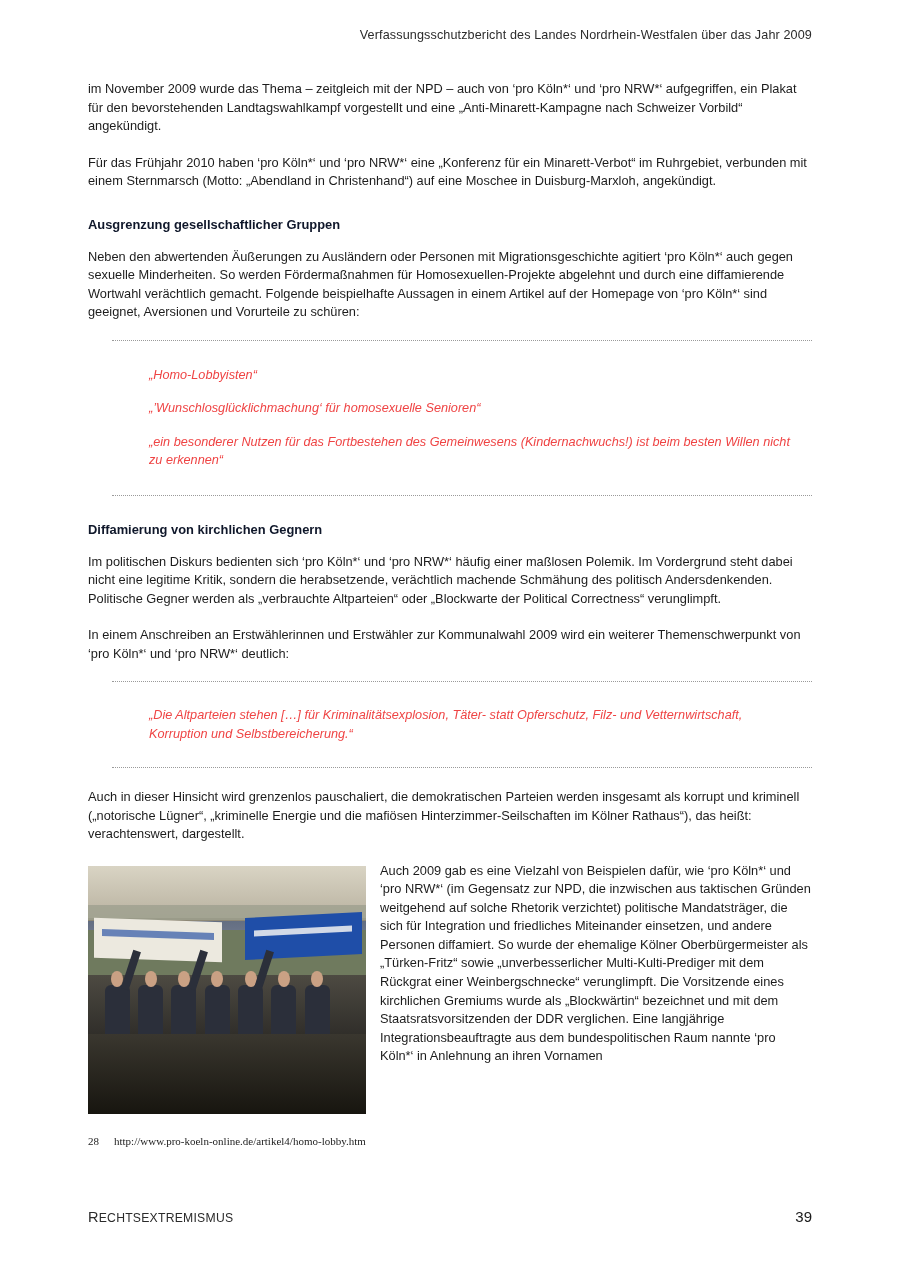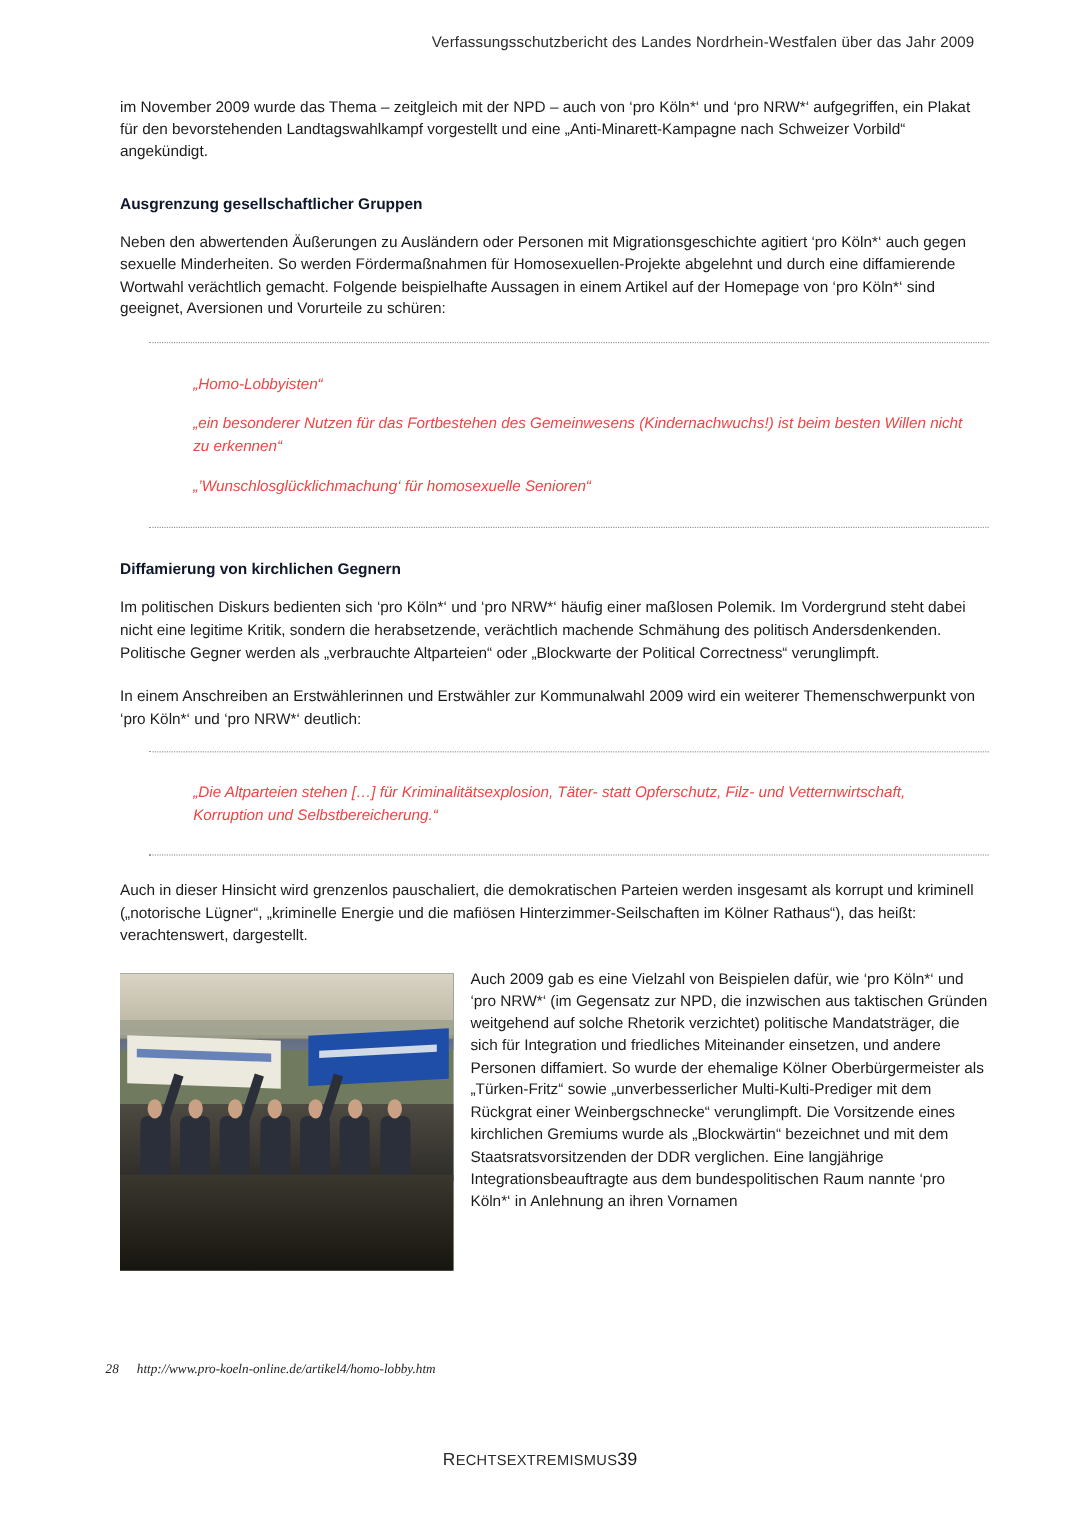--- a/index.html
+++ b/index.html
@@ -27,21 +27,21 @@
     left: 88px;
     right: 88px;
     text-align: right;
     font-size: 12.6px;
     color: #2b2b2b;
     letter-spacing: 0.01em;
   }
   .content {
     position: absolute;
     top: 80px;
-    left: 100px;
+    left: 88px;
     width: 724px;
   }
   p.body {
     font-size: 12.8px;
     line-height: 1.45;
     margin: 0 0 18px 0;
     text-align: left;
     color: #1c1c1c;
   }
   h2.section {
@@ -197,34 +197,33 @@
   .after-wrap {
     clear: both;
   }
   .footnote {
     position: absolute;
     left: 88px;
     top: 1135px;
     width: 724px;
     font-family: "Liberation Serif", serif;
     font-size: 11px;
-    font-style: italic;
     color: #222;
   }
   .footnote .num {
     display: inline-block;
     width: 26px;
   }
   .footer {
     position: absolute;
     left: 88px;
     right: 88px;
     top: 1208px;
     display: flex;
-    justify-content: center;
+    justify-content: space-between;
     align-items: baseline;
   }
   .footer .chapter {
     font-size: 12.2px;
     color: #2b2b2b;
     letter-spacing: .02em;
   }
   .footer .chapter .caps {
     font-size: 14.5px;
   }
@@ -236,28 +235,29 @@
 </head>
 <body>
 
 <div class="page">
 
   <div class="header-line">Verfassungsschutzbericht des Landes Nordrhein-Westfalen über das Jahr 2009</div>
 
   <div class="content">
 
     <p class="body">im November 2009 wurde das Thema – zeitgleich mit der NPD – auch von ‘pro Köln*‘ und ‘pro NRW*‘ aufgegriffen, ein Plakat für den bevorstehenden Landtagswahlkampf vorgestellt und eine „Anti-Minarett-Kampagne nach Schweizer Vorbild“ angekündigt.</p>
+    <p class="body">Für das Frühjahr 2010 haben ‘pro Köln*‘ und ‘pro NRW*‘ eine „Konferenz für ein Minarett-Verbot“ im Ruhrgebiet, verbunden mit einem Sternmarsch (Motto: „Abendland in Christenhand“) auf eine Moschee in Duisburg-Marxloh, angekündigt.</p>
 
     <h2 class="section">Ausgrenzung gesellschaftlicher Gruppen</h2>
     <p class="body">Neben den abwertenden Äußerungen zu Ausländern oder Personen mit Migrationsgeschichte agitiert ‘pro Köln*‘ auch gegen sexuelle Minderheiten. So werden Fördermaßnahmen für Homosexuellen-Projekte abgelehnt und durch eine diffamierende Wortwahl verächtlich gemacht. Folgende beispielhafte Aussagen in einem Artikel auf der Homepage von ‘pro Köln*‘ sind geeignet, Aversionen und Vorurteile zu schüren:</p>
 
     <div class="quote-block">
       <p>„Homo-Lobbyisten“</p>
+      <p>„’Wunschlosglücklichmachung‘ für homosexuelle Senioren“</p>
       <p>„ein besonderer Nutzen für das Fortbestehen des Gemeinwesens (Kindernachwuchs!) ist beim besten Willen nicht zu erkennen“</p>
-      <p>„’Wunschlosglücklichmachung‘ für homosexuelle Senioren“</p>
     </div>
 
     <h2 class="section">Diffamierung von kirchlichen Gegnern</h2>
     <p class="body">Im politischen Diskurs bedienten sich ‘pro Köln*‘ und ‘pro NRW*‘ häufig einer maßlosen Polemik. Im Vordergrund steht dabei nicht eine legitime Kritik, sondern die herabsetzende, verächtlich machende Schmähung des politisch Andersdenkenden. Politische Gegner werden als „verbrauchte Altparteien“ oder „Blockwarte der Political Correctness“ verunglimpft.</p>
     <p class="body">In einem Anschreiben an Erstwählerinnen und Erstwähler zur Kommunalwahl 2009 wird ein weiterer Themenschwerpunkt von ‘pro Köln*‘ und ‘pro NRW*‘ deutlich:</p>
 
     <div class="quote-block tight">
       <p>„Die Altparteien stehen […] für Kriminalitätsexplosion, Täter- statt Opferschutz, Filz- und Vetternwirtschaft, Korruption und Selbstbereicherung.“</p>
     </div>
 

